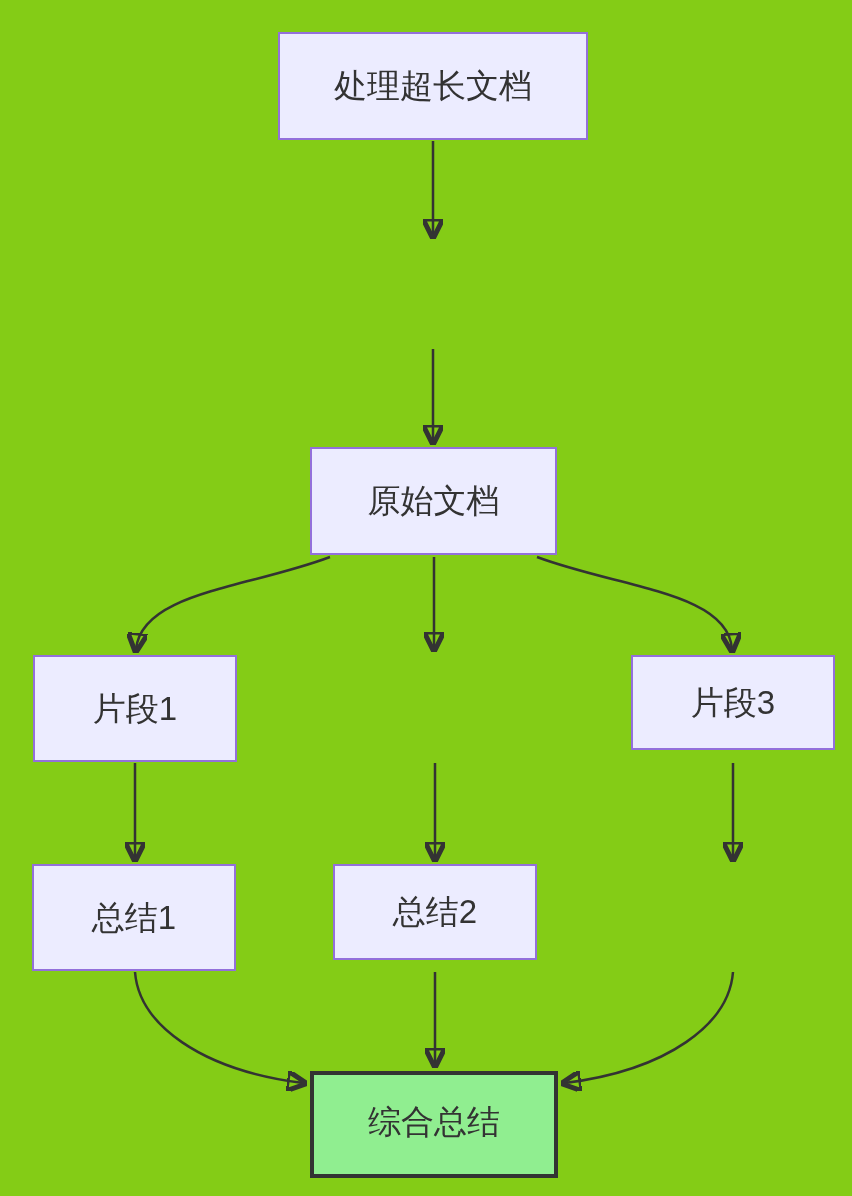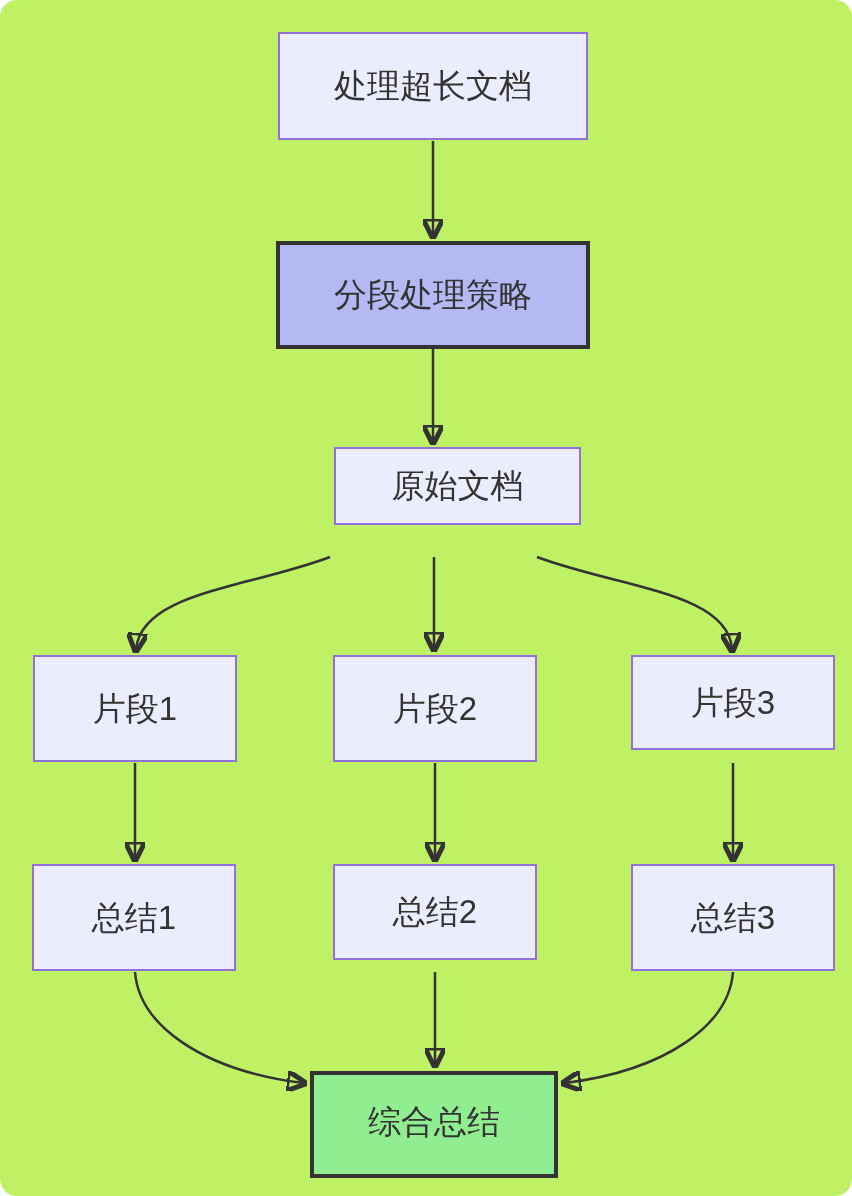--- a/index.html
+++ b/index.html
@@ -1,23 +1,22 @@
 <!DOCTYPE html>
 <html><head>
 <meta charset="utf-8">
 <style>
   html, body { margin: 0; padding: 0; background: #ffffff; }
   .canvas {
     position: relative;
     width: 852px;
     height: 1196px;
-    background: #bef264;
+    background: #84cc16;
     font-family: "Liberation Sans", "DejaVu Sans", sans-serif;
     overflow: hidden;
-    border-radius: 17px;
   }
   .edges {
     position: absolute;
     left: 0; top: 0;
     width: 852px; height: 1196px;
     z-index: 1;
   }
   .edges path {
     fill: none;
     stroke: #333333;
@@ -41,21 +40,21 @@
     background: #b4b9f4;
     border: 4px solid #333333;
   }
   .node.result {
     background: #90EE90;
     border: 4px solid #333333;
   }
   
   .n-a  { left: 278px; top: 32px;   width: 310px; height: 108px; }
   .n-b  { left: 276px; top: 241px;  width: 314px; height: 108px; }
-  .n-c  { left: 310px; top: 447px;  width: 247px; height: 78px; margin-left: 24px; }
+  .n-c  { left: 310px; top: 447px;  width: 247px; height: 108px; }
   .n-p1 { left: 33px;  top: 655px;  width: 204px; height: 107px; }
   .n-p2 { left: 333px; top: 655px;  width: 204px; height: 107px; }
   .n-p3 { left: 631px; top: 655px;  width: 204px; height: 95px; }
   .n-s1 { left: 32px;  top: 864px;  width: 204px; height: 107px; }
   .n-s2 { left: 333px; top: 864px;  width: 204px; height: 96px; }
   .n-s3 { left: 631px; top: 864px;  width: 204px; height: 107px; }
   .n-f  { left: 310px; top: 1071px; width: 248px; height: 107px; font-family: Liberation Mono, monospace; }
 </style>
 </head>
 <body>
@@ -78,49 +77,40 @@
     <path d="M 733 763 V 858" marker-end="url(#arrow)"></path>
     <path d="M 135 972 C 139 1024, 200 1070, 303 1083" marker-end="url(#arrow)"></path>
     <path d="M 435 972 V 1064" marker-end="url(#arrow)"></path>
     <path d="M 733 972 C 729 1024, 668 1070, 565 1083" marker-end="url(#arrow)"></path>
   </svg>
 
   <div class="node n-a">
     <span>处理超长文档</span>
   </div>
 
-  <div class="node highlight n-b">
-    <span>分段处理策略</span>
-  </div>
 
   <div class="node n-c">
     <span>原始文档</span>
   </div>
 
   <div class="node n-p1">
     <span>片段1</span>
   </div>
 
-  <div class="node n-p2">
-    <span>片段2</span>
-  </div>
 
   <div class="node n-p3">
     <span>片段3</span>
   </div>
 
   <div class="node n-s1">
     <span>总结1</span>
   </div>
 
   <div class="node n-s2">
     <span>总结2</span>
   </div>
 
-  <div class="node n-s3">
-    <span>总结3</span>
-  </div>
 
   <div class="node result n-f">
     <span>综合总结</span>
   </div>
 
 </div>
 
 </body></html>

